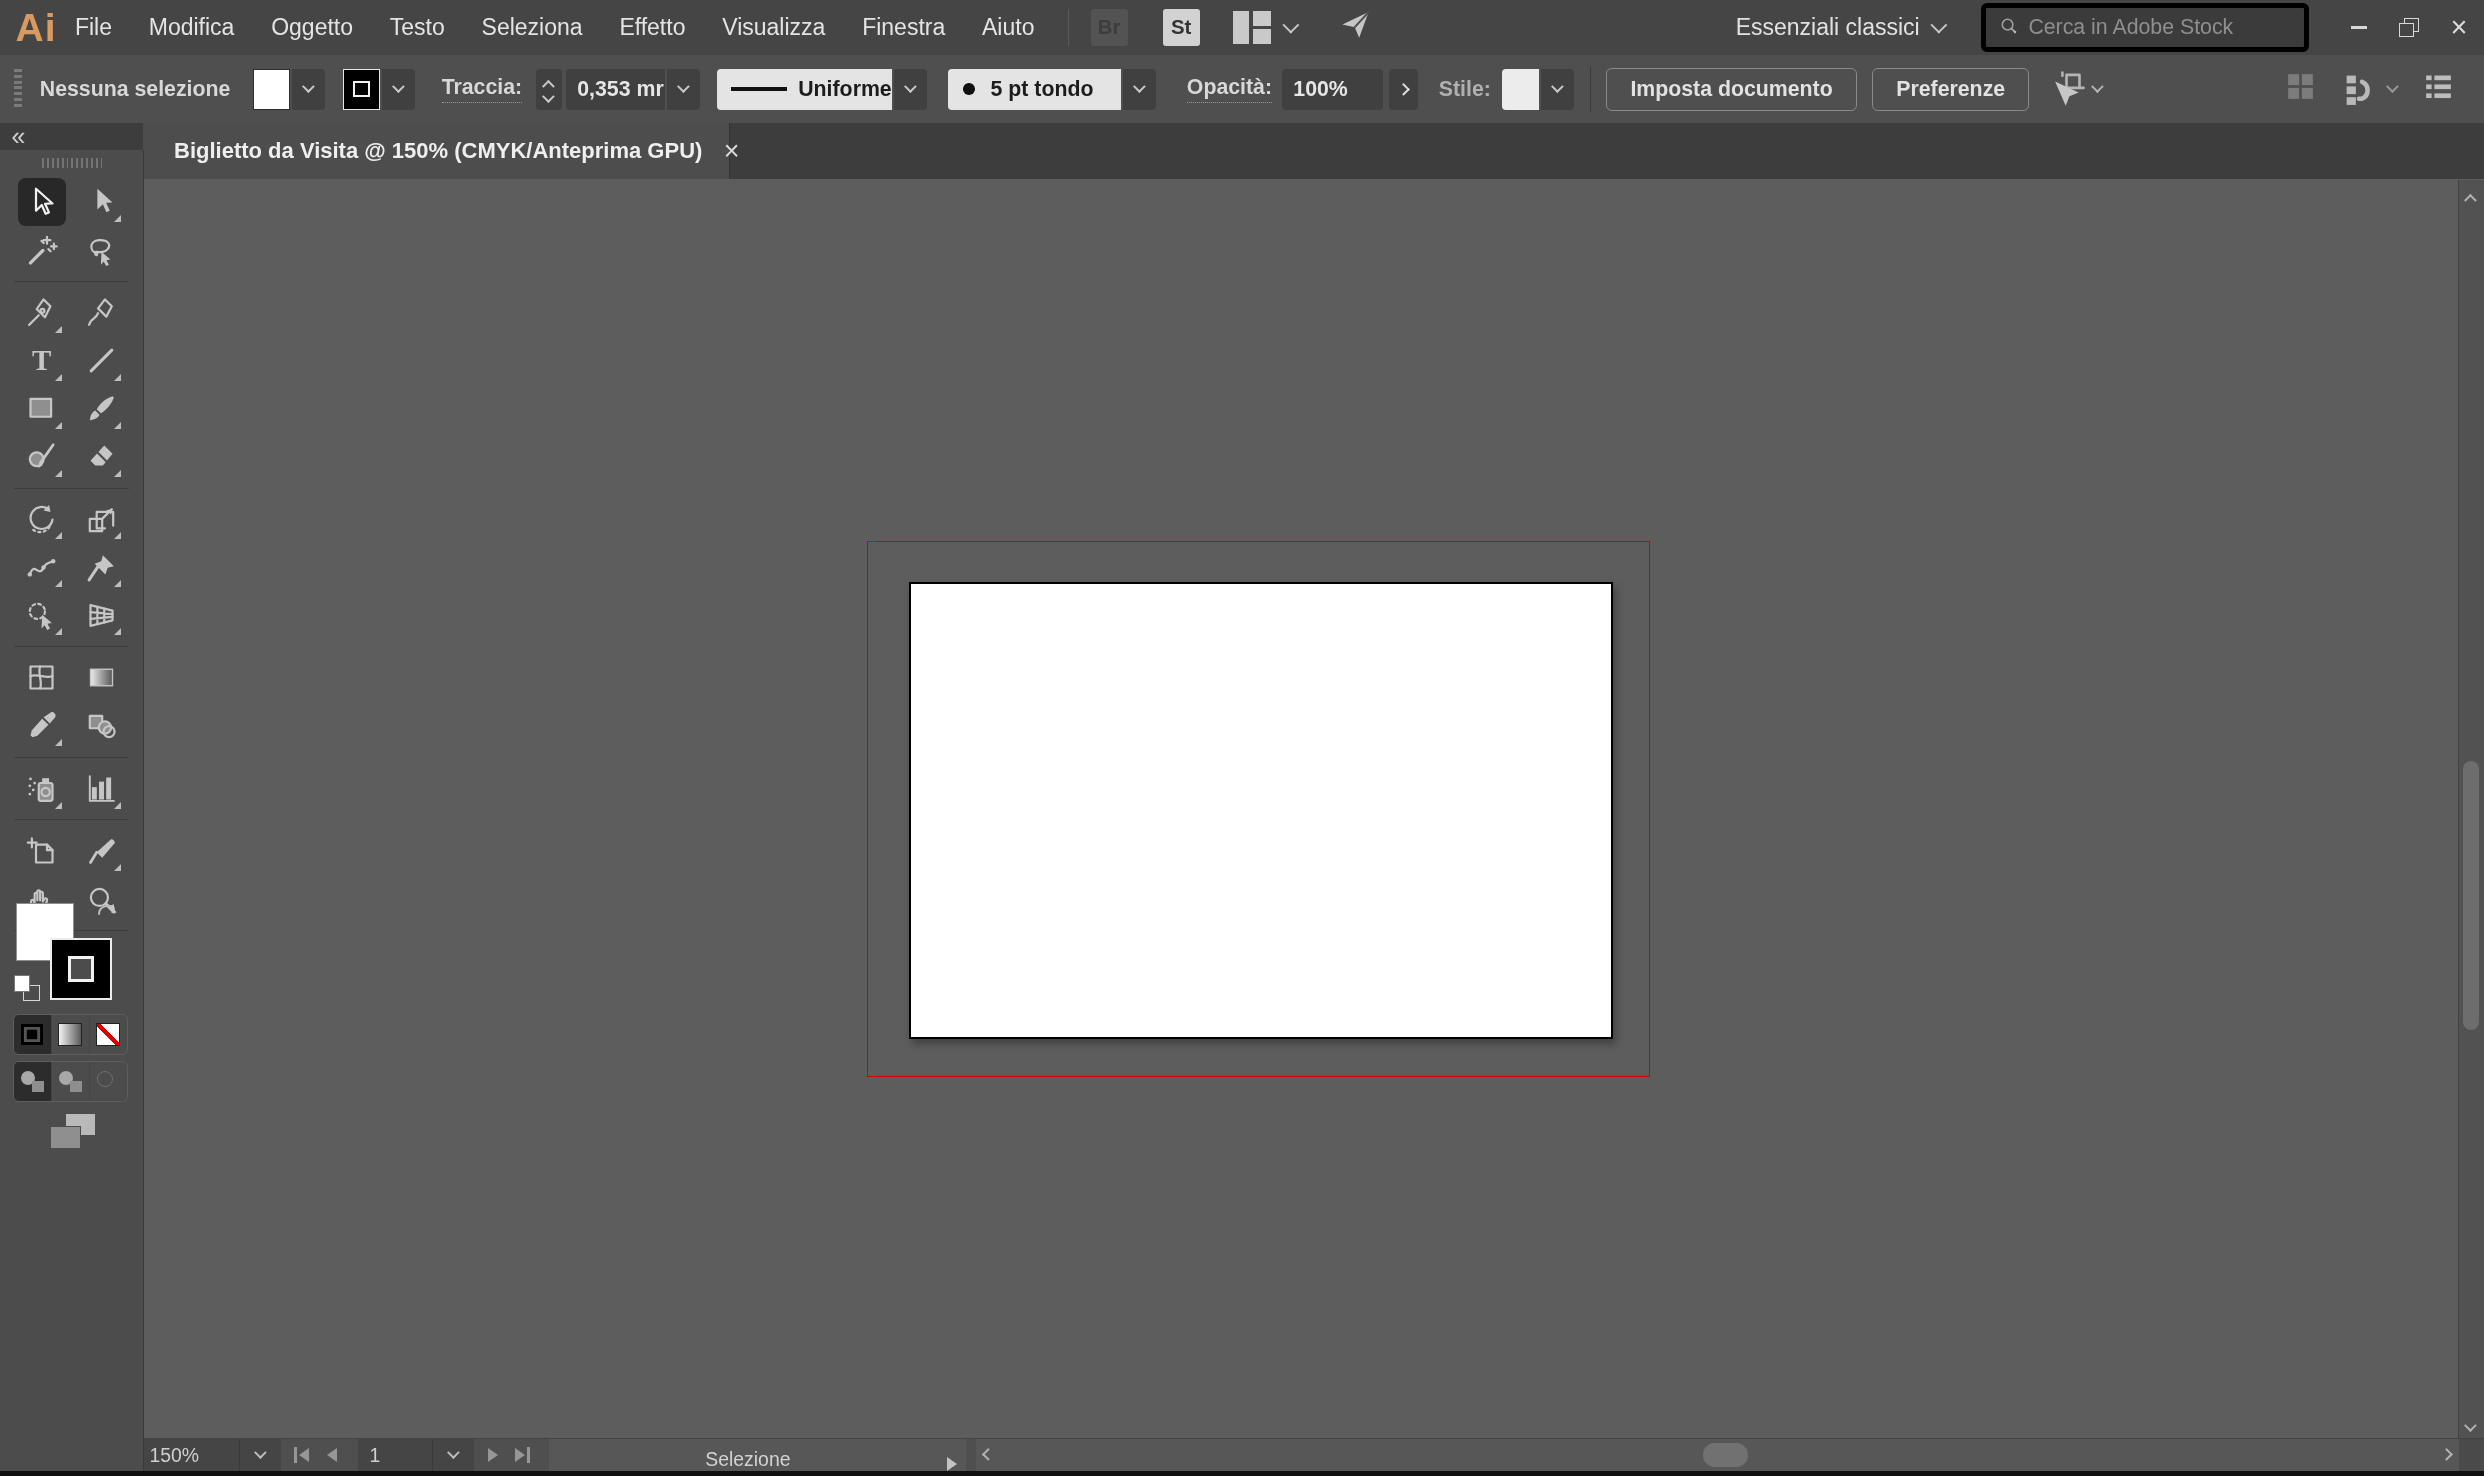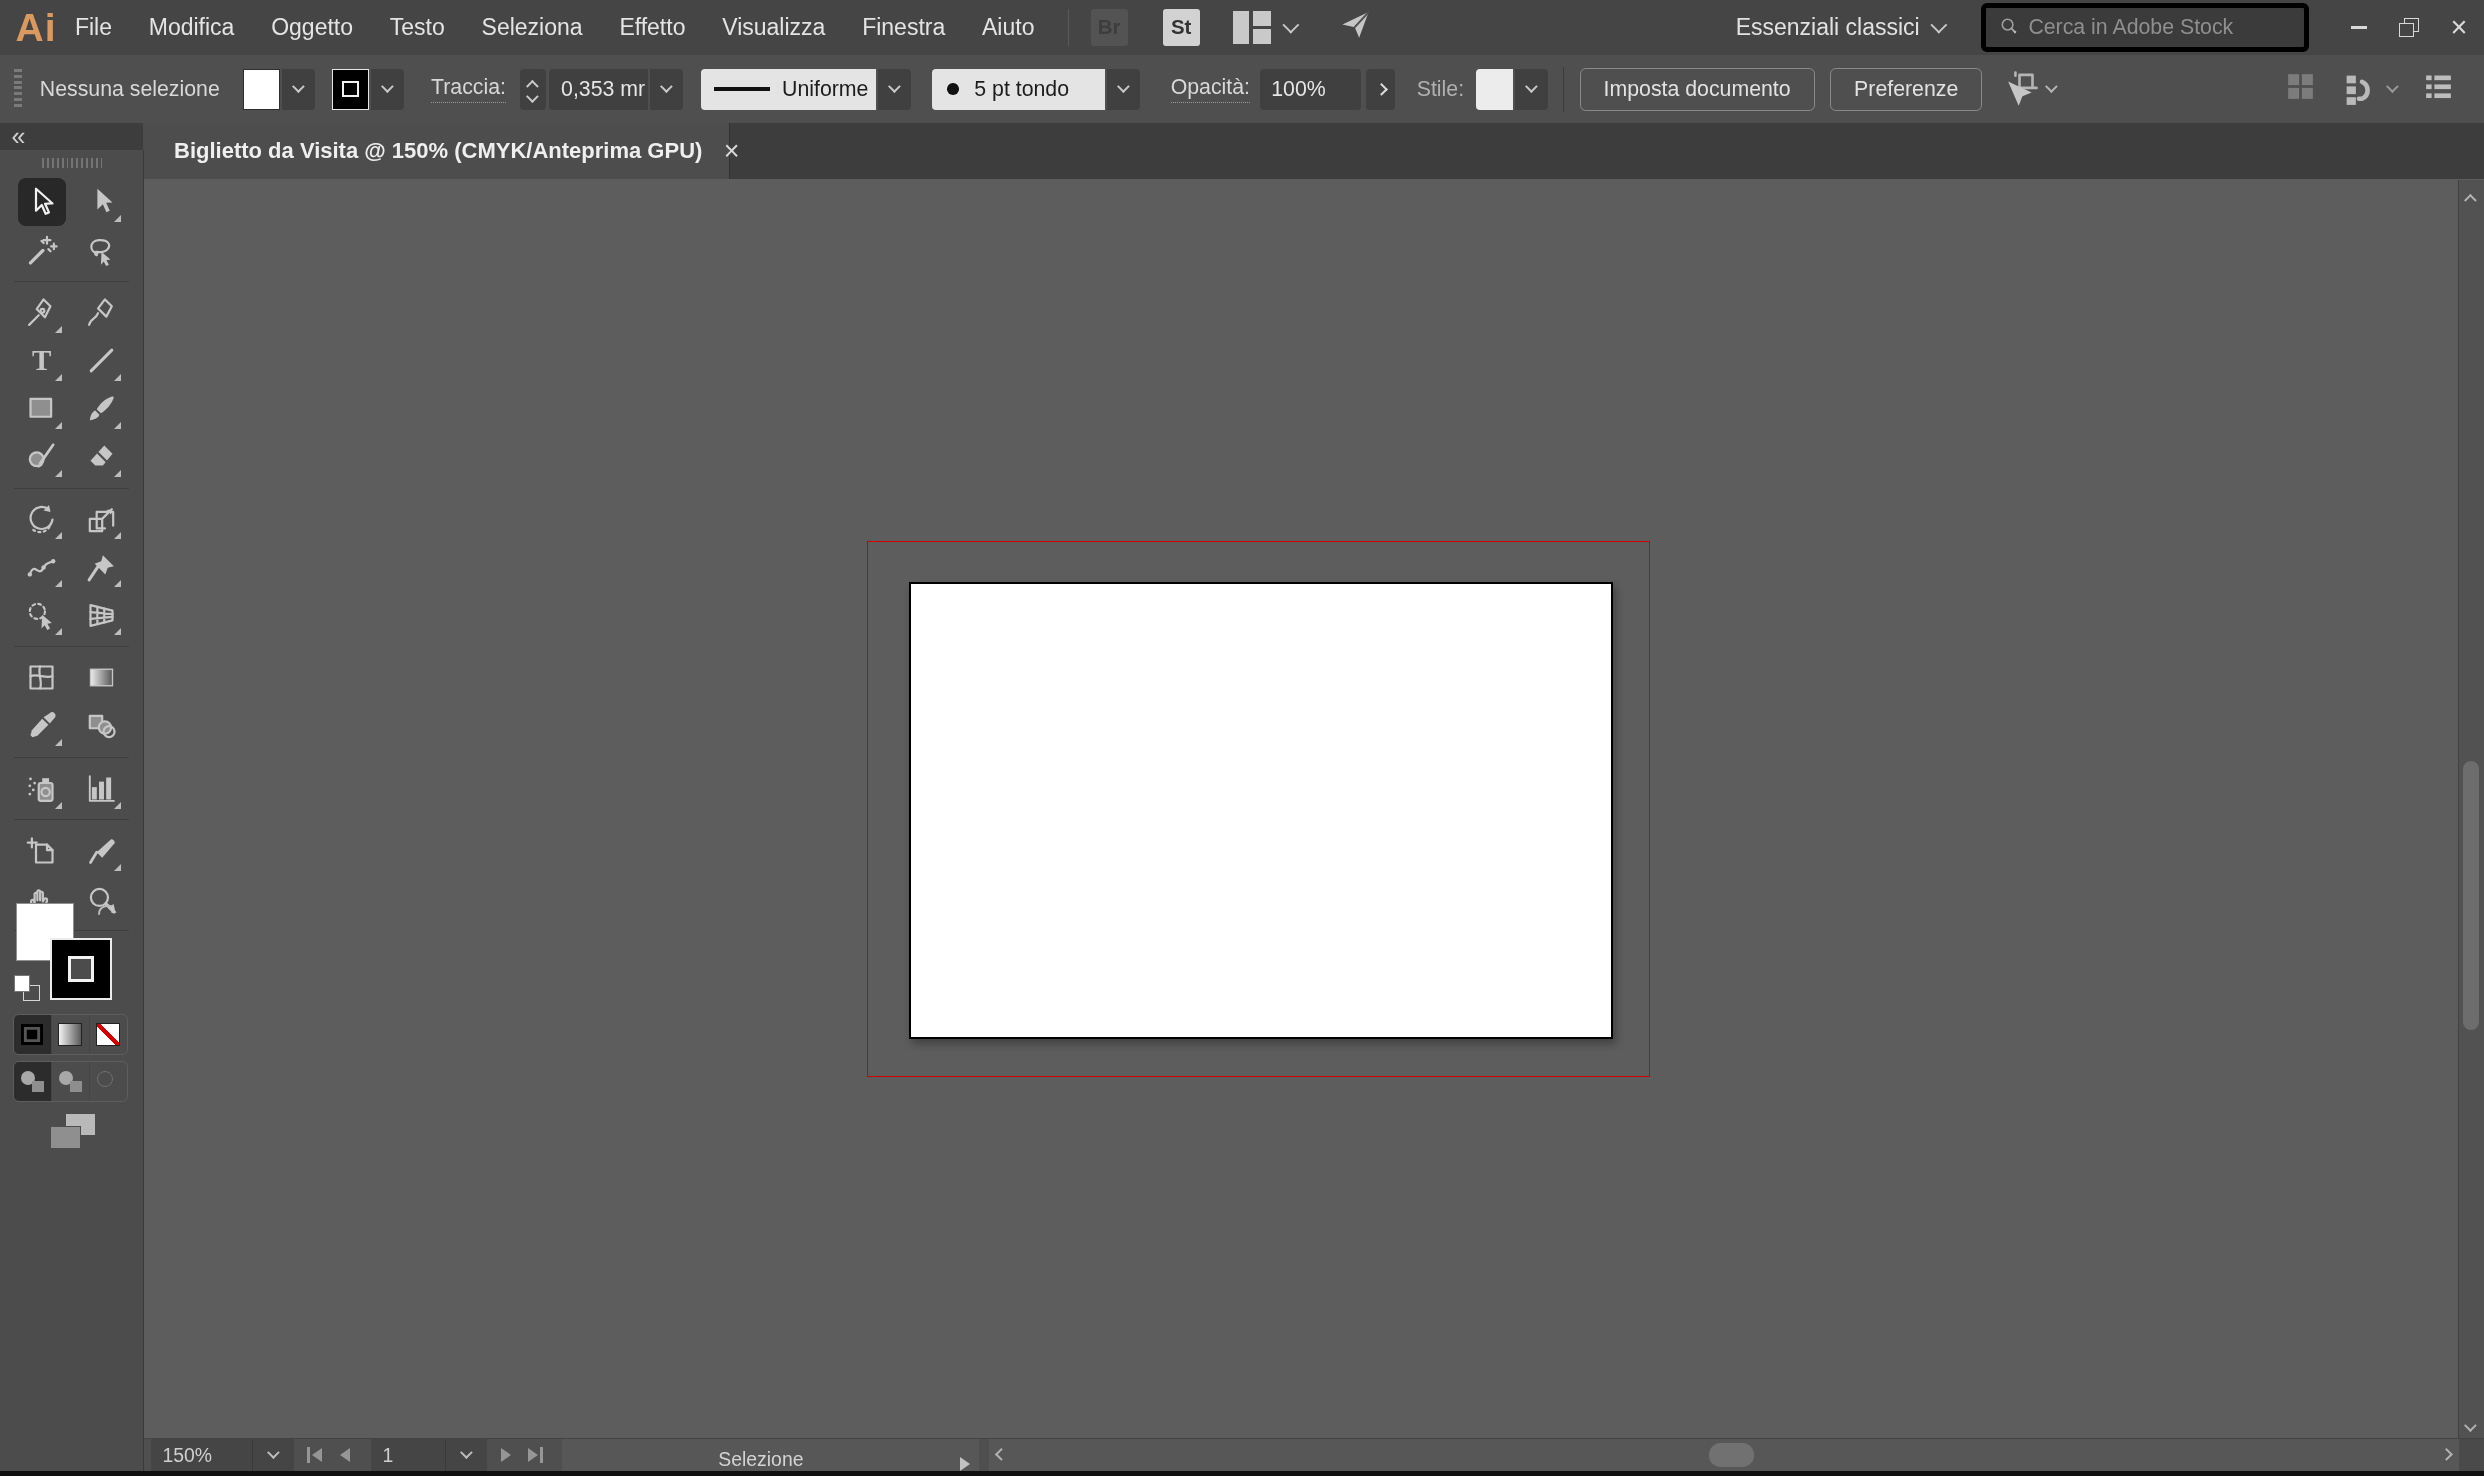--- a/index.html
+++ b/index.html
@@ -37,21 +37,21 @@
   .search-ic{margin-left:11.6px;display:flex;align-items:flex-end;}
   .win-btns{display:flex;align-items:center;margin-left:25px;}
   .win-btn{width:50px;height:43px;display:flex;align-items:center;justify-content:center;}
   .min-glyph{width:16.5px;height:2.9px;background:#d8d8d8;}
   .restore-glyph{position:relative;width:19.4px;height:19.4px;}
   .restore-glyph .r1{position:absolute;right:0;top:0;width:12.6px;height:12.6px;border:1.9px solid #d8d8d8;}
   .restore-glyph .r2{position:absolute;left:0;bottom:0;width:12.6px;height:12.6px;border:1.9px solid #d8d8d8;background:#454545;}
   .close-glyph{font-size:29px;color:#dadada;line-height:1;}
   
   .controlbar{position:absolute;top:55px;left:0;right:0;height:68px;background:#4f4f4f;
-              border-bottom:1px solid #353535;display:flex;align-items:center;font-size:21.3px;color:#d8d8d8;}
+              border-bottom:1px solid #353535;display:flex;align-items:center;font-size:21.3px;color:#d8d8d8;font-weight:bold;}
   .grip-v{margin-left:13.6px;width:8.7px;height:41px;
           background:repeating-linear-gradient(to bottom,#7a7a7a 0 2.9px,transparent 2.9px 5.8px);}
   .sel-status{margin-left:17.5px;white-space:nowrap;}
   .swatch-grp{display:flex;align-items:center;margin-left:23px;}
   .swatch{width:37px;height:41px;border:1px solid #2e2e2e;box-sizing:border-box;}
   .fill-sw{background:#fff;}
   .stroke-sw{background:#000;border:1.9px solid #e6e6e6;display:flex;align-items:center;justify-content:center;}
   .stroke-sw .hole{width:12.6px;height:12.6px;border:2.9px solid #f2f2f2;background:#000;}
   .chevbox{width:33px;height:41px;margin-left:1.9px;background:#404040;border-radius:0 3.9px 3.9px 0;
            display:flex;align-items:center;justify-content:center;}
@@ -130,21 +130,21 @@
               border:1.9px solid #d40000;box-sizing:border-box;}
   .artboard-rect{position:absolute;left:765px;top:402px;width:704px;height:457px;background:#fff;
                  border:2.9px solid #000;box-sizing:border-box;box-shadow:2.9px 4.9px 7.8px rgba(0,0,0,0.3);}
   
   .vscroll{position:absolute;right:0;top:180px;bottom:38px;width:25px;background:#525252;border-left:1px solid #414141;}
   .vscroll .cv{position:absolute;left:6.8px;border-color:#b2b2b2;}
   .v-up{top:11.6px;}
   .v-down{bottom:9.7px;}
   .v-thumb{position:absolute;left:3.9px;top:581px;width:16.5px;height:269px;border-radius:8.7px;background:#6d6d6d;}
   
-  .statusbar{position:absolute;left:143px;right:0;bottom:5.8px;height:32px;background:#4f4f4f;
+  .statusbar{position:absolute;left:130px;right:0;bottom:5.8px;height:32px;background:#4f4f4f;
              border-top:1px solid #434343;display:flex;align-items:center;font-size:19.4px;color:#cfcfcf;}
   .sb-field{height:32px;background:#454545;display:flex;align-items:center;padding:0 11.6px;box-sizing:border-box;}
   .sb-chev{width:41px;height:32px;background:#454545;border-left:1px solid #3a3a3a;
            display:flex;align-items:center;justify-content:center;}
   .sb-chev .cv{border-color:#bdbdbd;}
   .zoom-field{margin-left:7.8px;width:101px;}
   .page-field{margin-left:21.3px;width:74px;}
   .nav{display:flex;align-items:center;margin-left:13.6px;gap:17.5px;}
   .tri{width:0;height:0;border-top:7.8px solid transparent;border-bottom:7.8px solid transparent;}
   .tri-l{border-right:10.7px solid #969696;}

